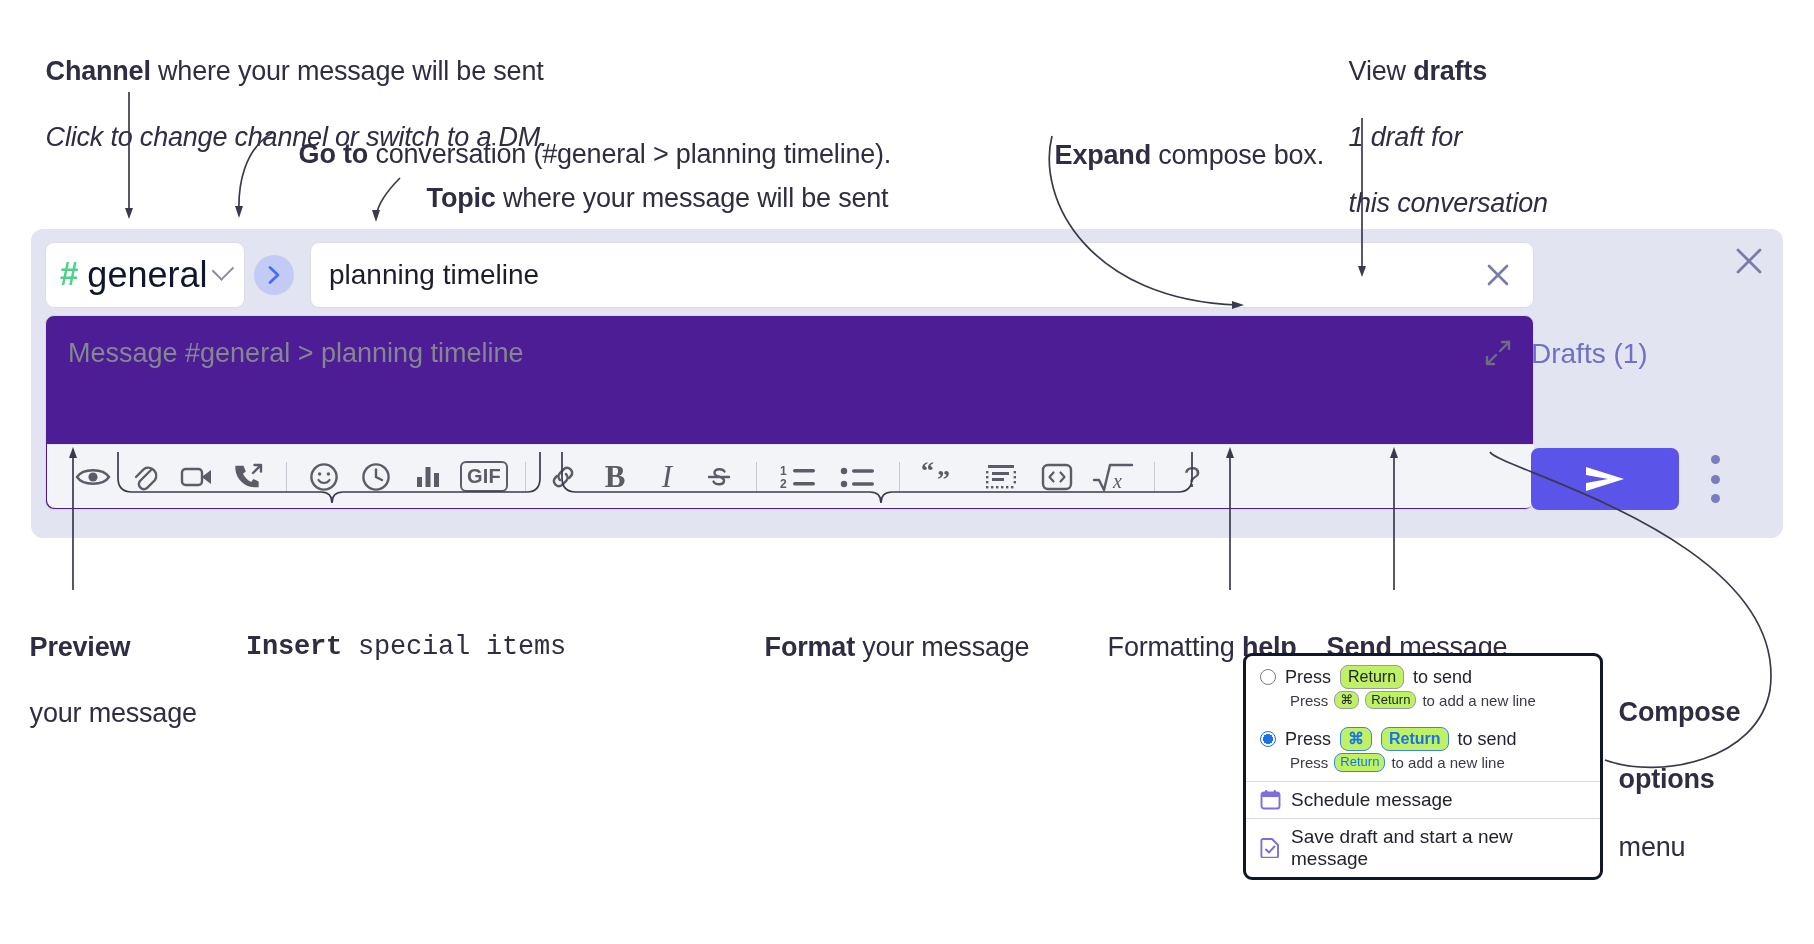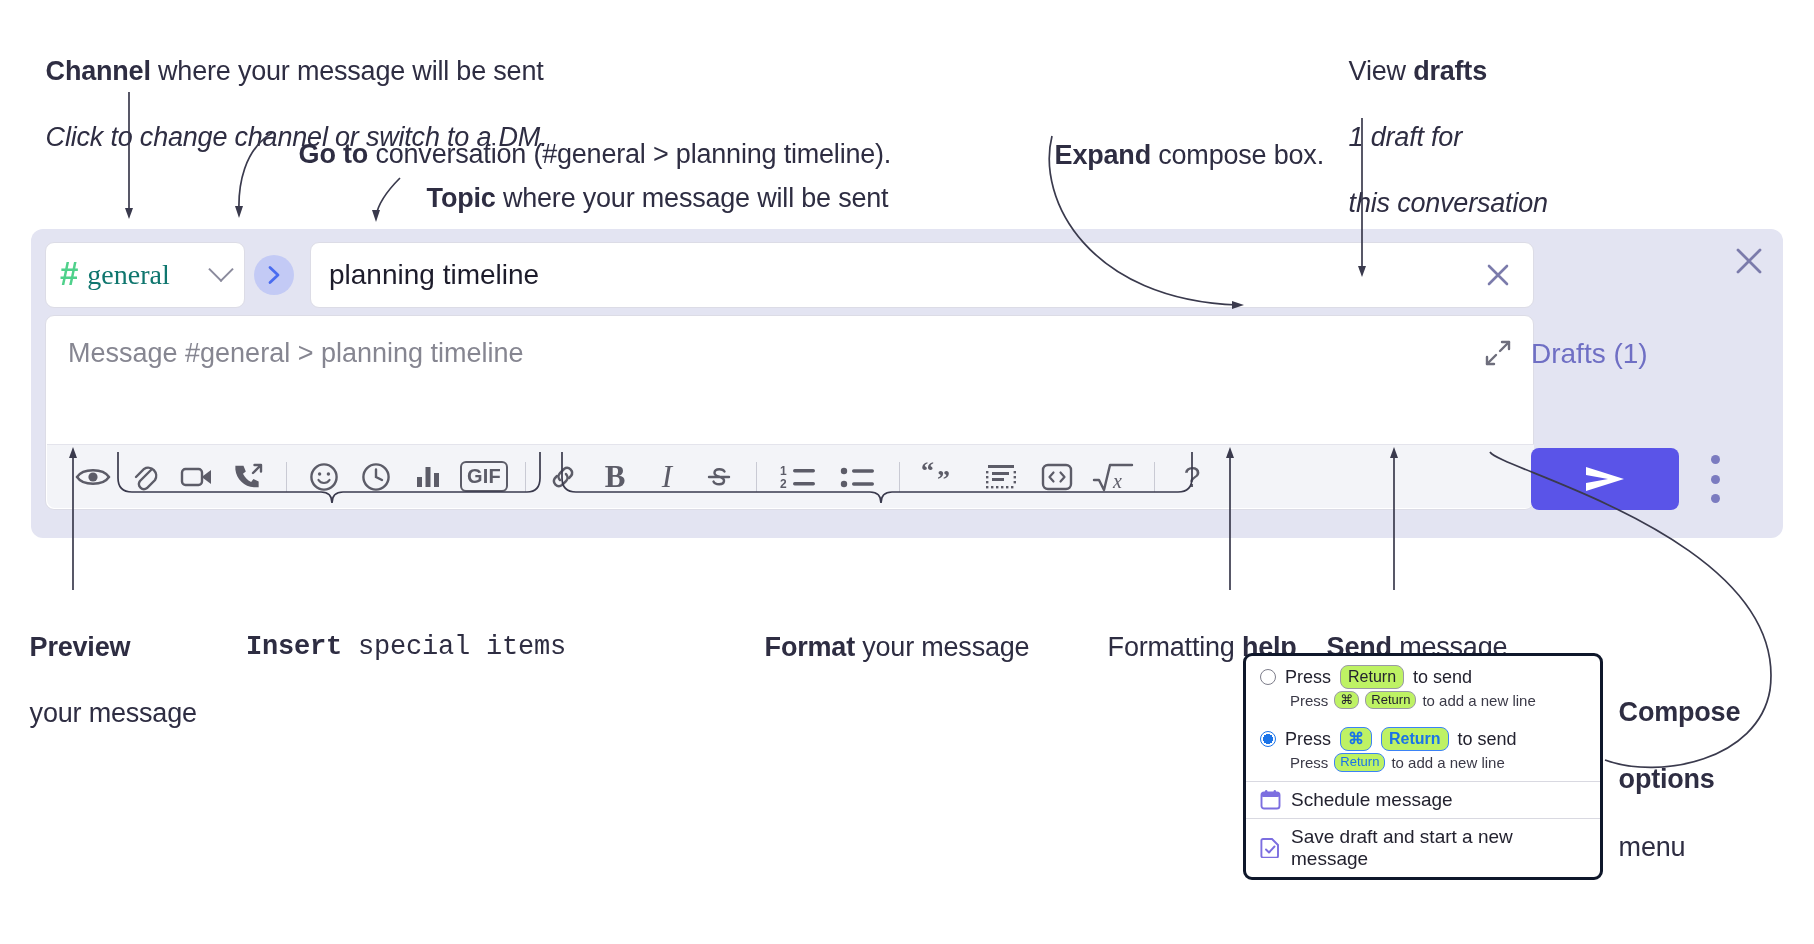--- a/index.html
+++ b/index.html
@@ -34,21 +34,21 @@
   #channel-select{
     position:absolute;left:0;top:0;width:200px;height:66px;
     background:#ffffff;border:1px solid #dcdce6;border-radius:9px;
     display:flex;align-items:center;gap:9px;padding:0 14px;
     box-sizing:border-box;
   }
   #channel-select .hash{
     font-size:33px;font-weight:700;color:#4fd18b;line-height:1;
     margin-top:-3px;
   }
-  #channel-select .cname{font-size:28px;color:#0f766e;font-family:Liberation Serif, serif;}
+  #channel-select .cname{font-size:36px;color:#0f172a;}
   #channel-select .chev{
     margin-left:auto;width:16px;height:16px;
     border-right:2.6px solid #8a8a9c;border-bottom:2.6px solid #8a8a9c;
     transform:rotate(45deg) translate(-4px,-4px);
   }
   #goto-btn{
     position:absolute;left:209px;top:13px;width:40px;height:40px;
     background:#c3caf5;border-radius:50%;
     display:flex;align-items:center;justify-content:center;
   }
@@ -57,21 +57,21 @@
     position:absolute;left:265px;top:0;width:1224px;height:66px;
     background:#ffffff;border:1px solid #dcdce6;border-radius:9px;
     display:flex;align-items:center;padding:0 18px 0 18px;box-sizing:border-box;
   }
   #topic-field .tval{font-size:28px;color:#1d1c2b;}
   #topic-clear{margin-left:auto;width:34px;height:34px;display:flex;align-items:center;justify-content:center;}
 
   
   #message-box{
     position:absolute;left:14px;top:86px;width:1489px;height:195px;
-    background:#ffffff;border:1px solid #dcdce6;border-radius:9px;
+    background:#4c1d95;border:1px solid #dcdce6;border-radius:9px;
     box-sizing:border-box;
   }
   #message-placeholder{
     position:absolute;left:22px;top:22px;
     font-size:27px;color:#868691;
   }
   #expand-btn{
     position:absolute;right:16px;top:22px;width:34px;height:34px;
   }
   #toolbar{

